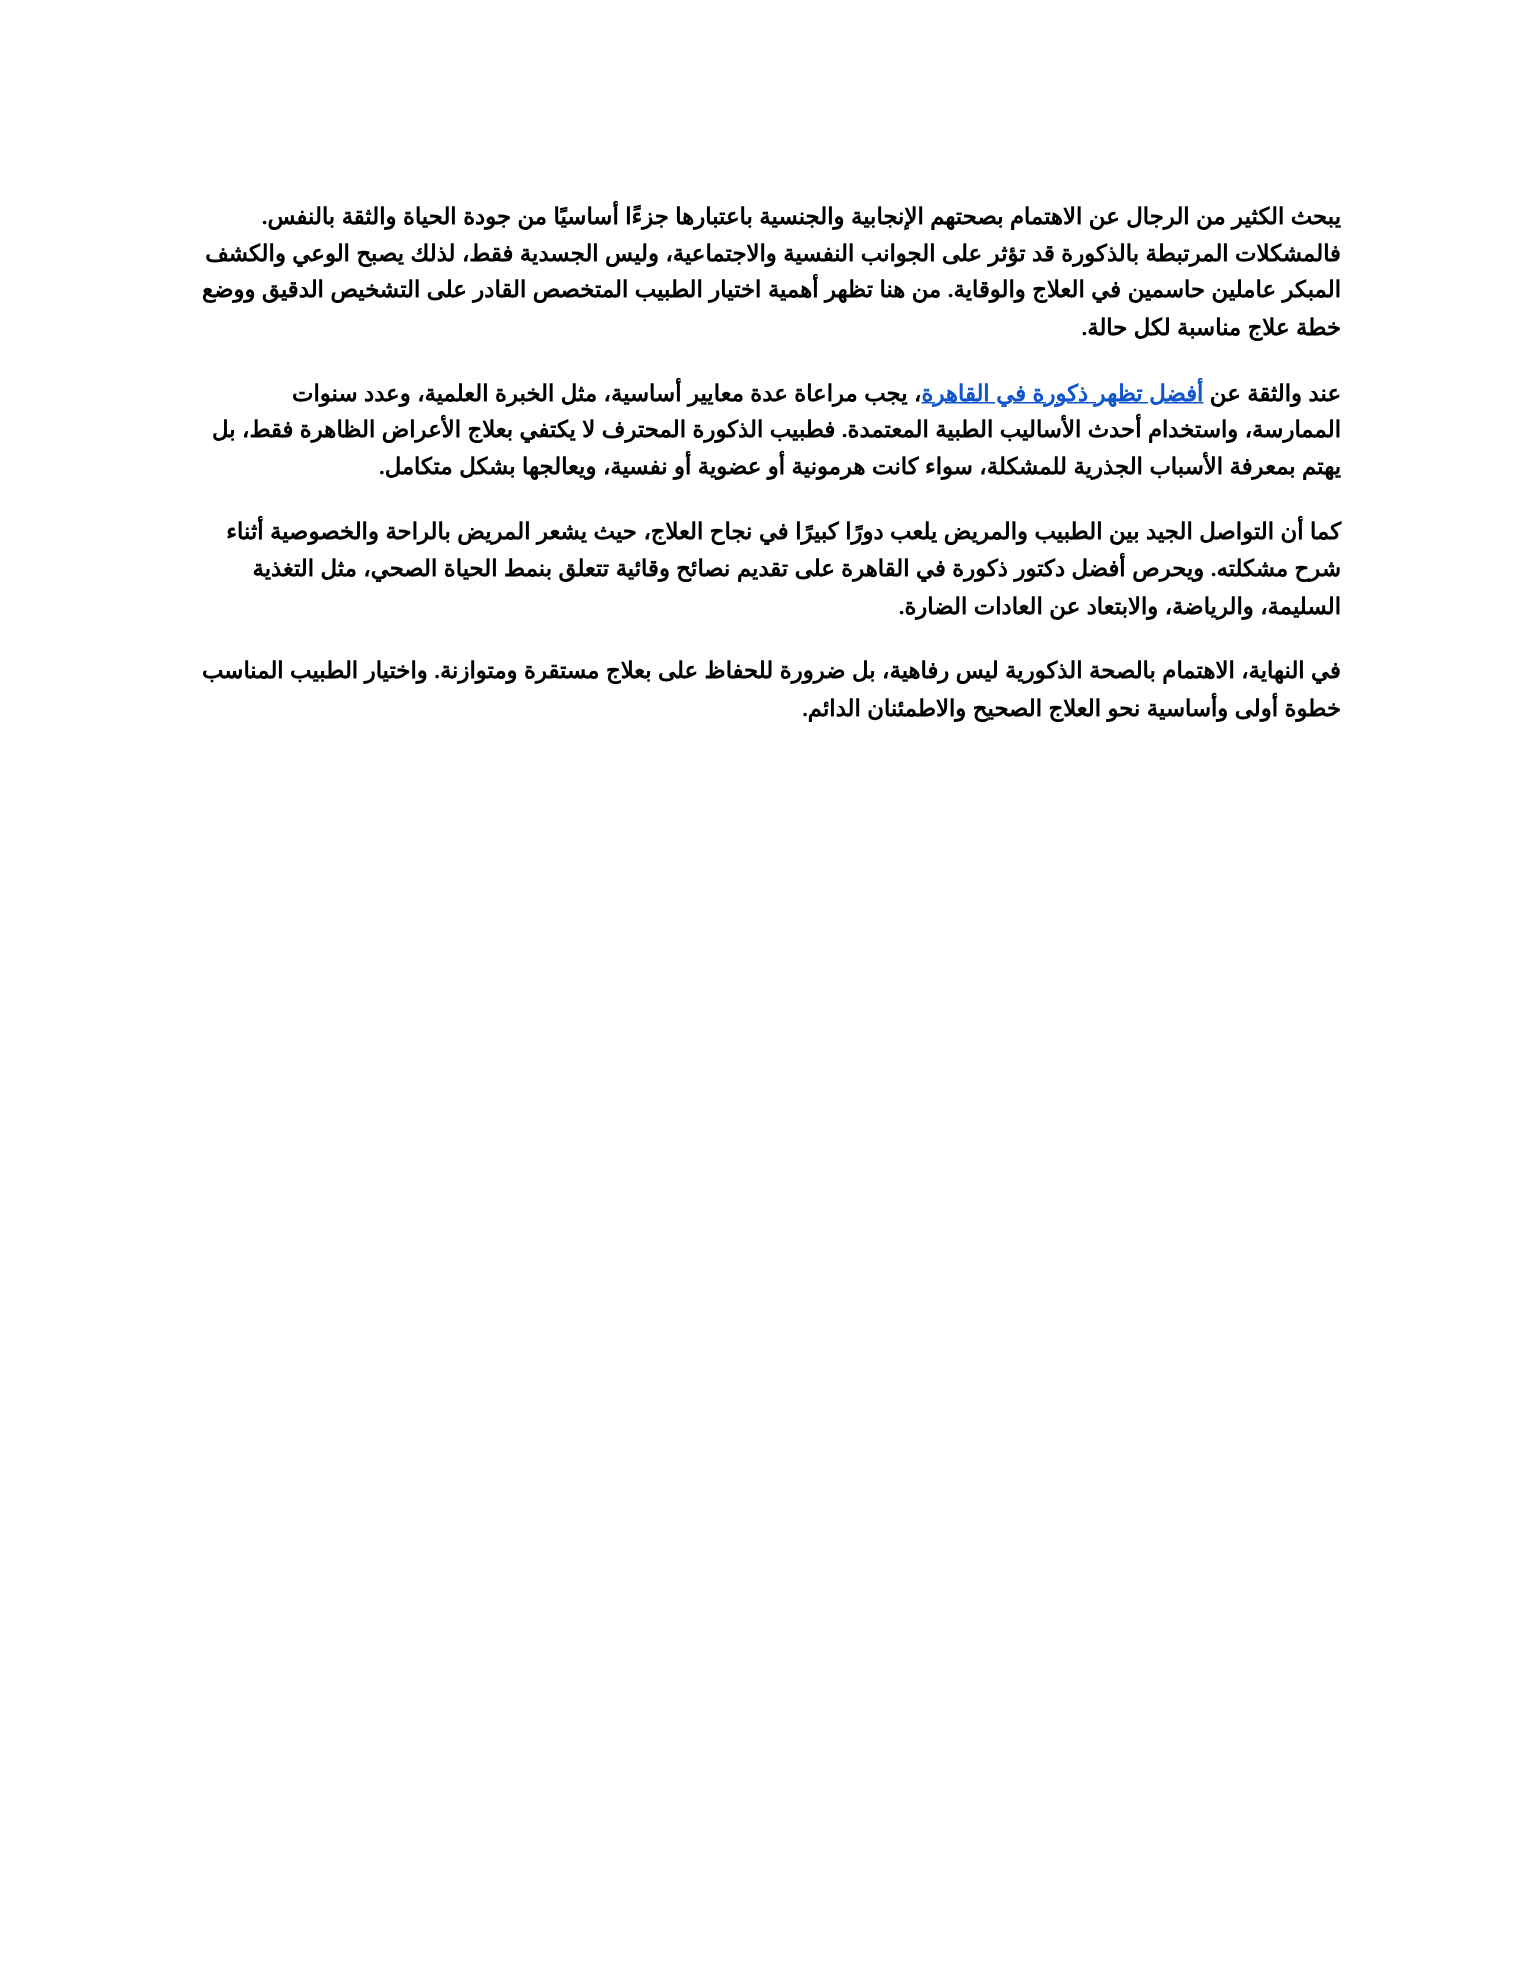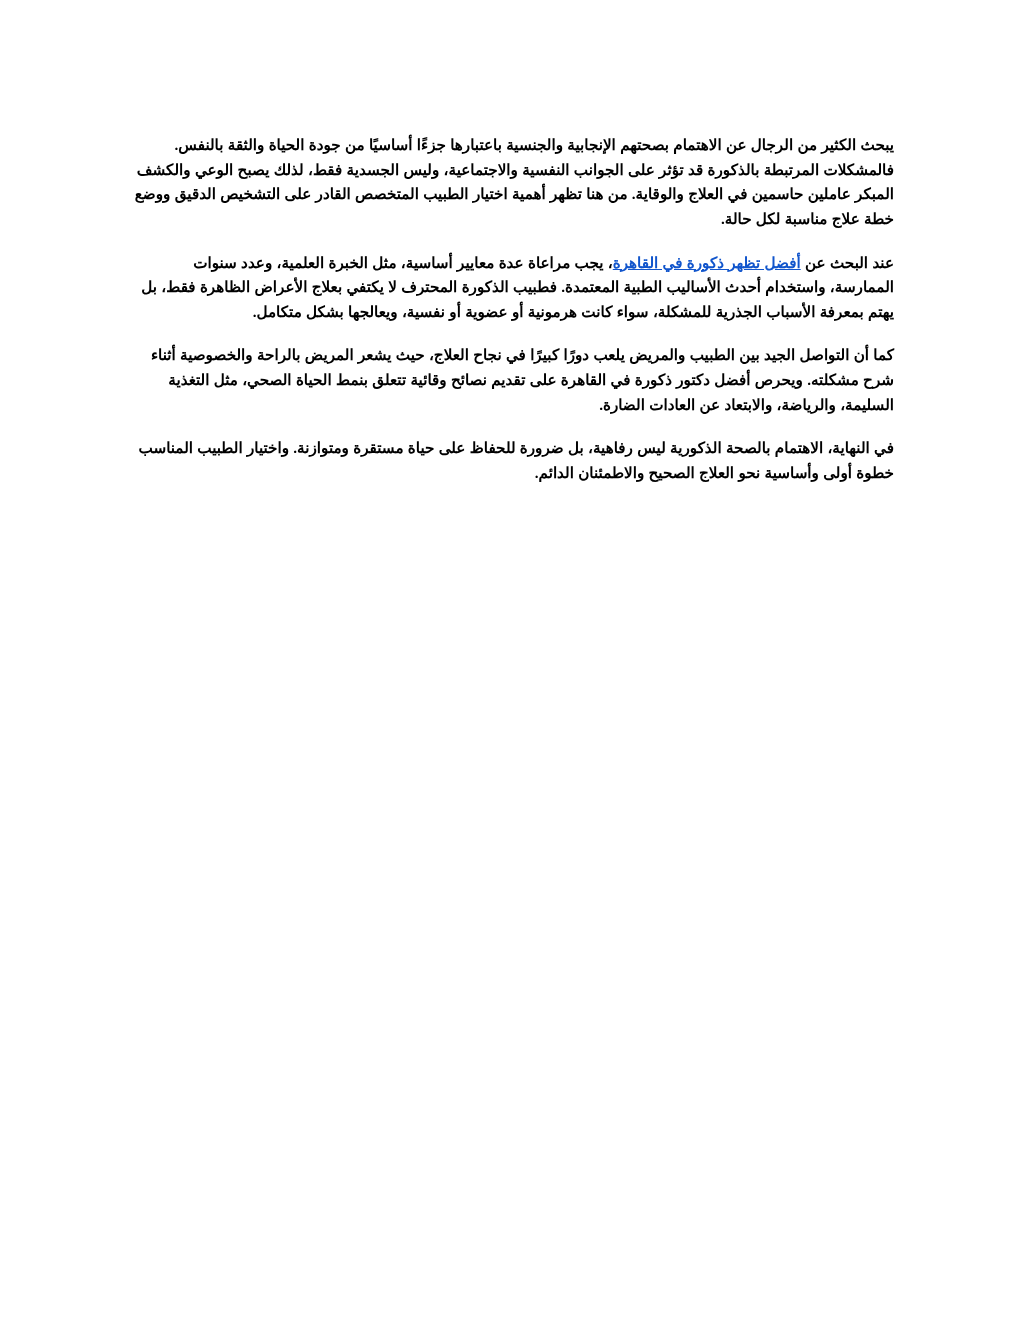--- a/index.html
+++ b/index.html
@@ -47,17 +47,17 @@
     font-weight: bold;
     cursor: pointer;
   }
 </style>
 </head>
 <body>
 
 <div class="page">
   <div class="doc-body" id="doc-body">
       <p class="para"><span>يبحث الكثير من الرجال عن الاهتمام بصحتهم الإنجابية والجنسية باعتبارها جزءًا أساسيًا من جودة الحياة والثقة بالنفس. فالمشكلات المرتبطة بالذكورة قد تؤثر على الجوانب النفسية والاجتماعية، وليس الجسدية فقط، لذلك يصبح الوعي والكشف المبكر عاملين حاسمين في العلاج والوقاية. من هنا تظهر أهمية اختيار الطبيب المتخصص القادر على التشخيص الدقيق ووضع خطة علاج مناسبة لكل حالة.</span></p>
-      <p class="para"><span>عند البحث عن </span><a class="doc-link">أفضل تظهر ذكورة في القاهرة</a><span>، يجب مراعاة عدة معايير أساسية، مثل الخبرة العلمية، وعدد سنوات الممارسة، واستخدام أحدث الأساليب الطبية المعتمدة. فطبيب الذكورة المحترف لا يكتفي بعلاج الأعراض الظاهرة فقط، بل يهتم بمعرفة الأسباب الجذرية للمشكلة، سواء كانت هرمونية أو عضوية أو نفسية، ويعالجها بشكل متكامل.</span></p>
+      <p class="para"><span>عند والثقة عن </span><a class="doc-link">أفضل تظهر ذكورة في القاهرة</a><span>، يجب مراعاة عدة معايير أساسية، مثل الخبرة العلمية، وعدد سنوات الممارسة، واستخدام أحدث الأساليب الطبية المعتمدة. فطبيب الذكورة المحترف لا يكتفي بعلاج الأعراض الظاهرة فقط، بل يهتم بمعرفة الأسباب الجذرية للمشكلة، سواء كانت هرمونية أو عضوية أو نفسية، ويعالجها بشكل متكامل.</span></p>
       <p class="para"><span>كما أن التواصل الجيد بين الطبيب والمريض يلعب دورًا كبيرًا في نجاح العلاج، حيث يشعر المريض بالراحة والخصوصية أثناء شرح مشكلته. ويحرص أفضل دكتور ذكورة في القاهرة على تقديم نصائح وقائية تتعلق بنمط الحياة الصحي، مثل التغذية السليمة، والرياضة، والابتعاد عن العادات الضارة.</span></p>
-      <p class="para"><span>في النهاية، الاهتمام بالصحة الذكورية ليس رفاهية، بل ضرورة للحفاظ على حياة مستقرة ومتوازنة. واختيار الطبيب المناسب خطوة أولى وأساسية نحو العلاج الصحيح والاطمئنان الدائم.</span></p>
+      <p class="para"><span>في النهاية، الاهتمام بالصحة الذكورية ليس رفاهية، بل ضرورة للحفاظ على بعلاج مستقرة ومتوازنة. واختيار الطبيب المناسب خطوة أولى وأساسية نحو العلاج الصحيح والاطمئنان الدائم.</span></p>
     </div>
 </div>
 
 </body></html>

